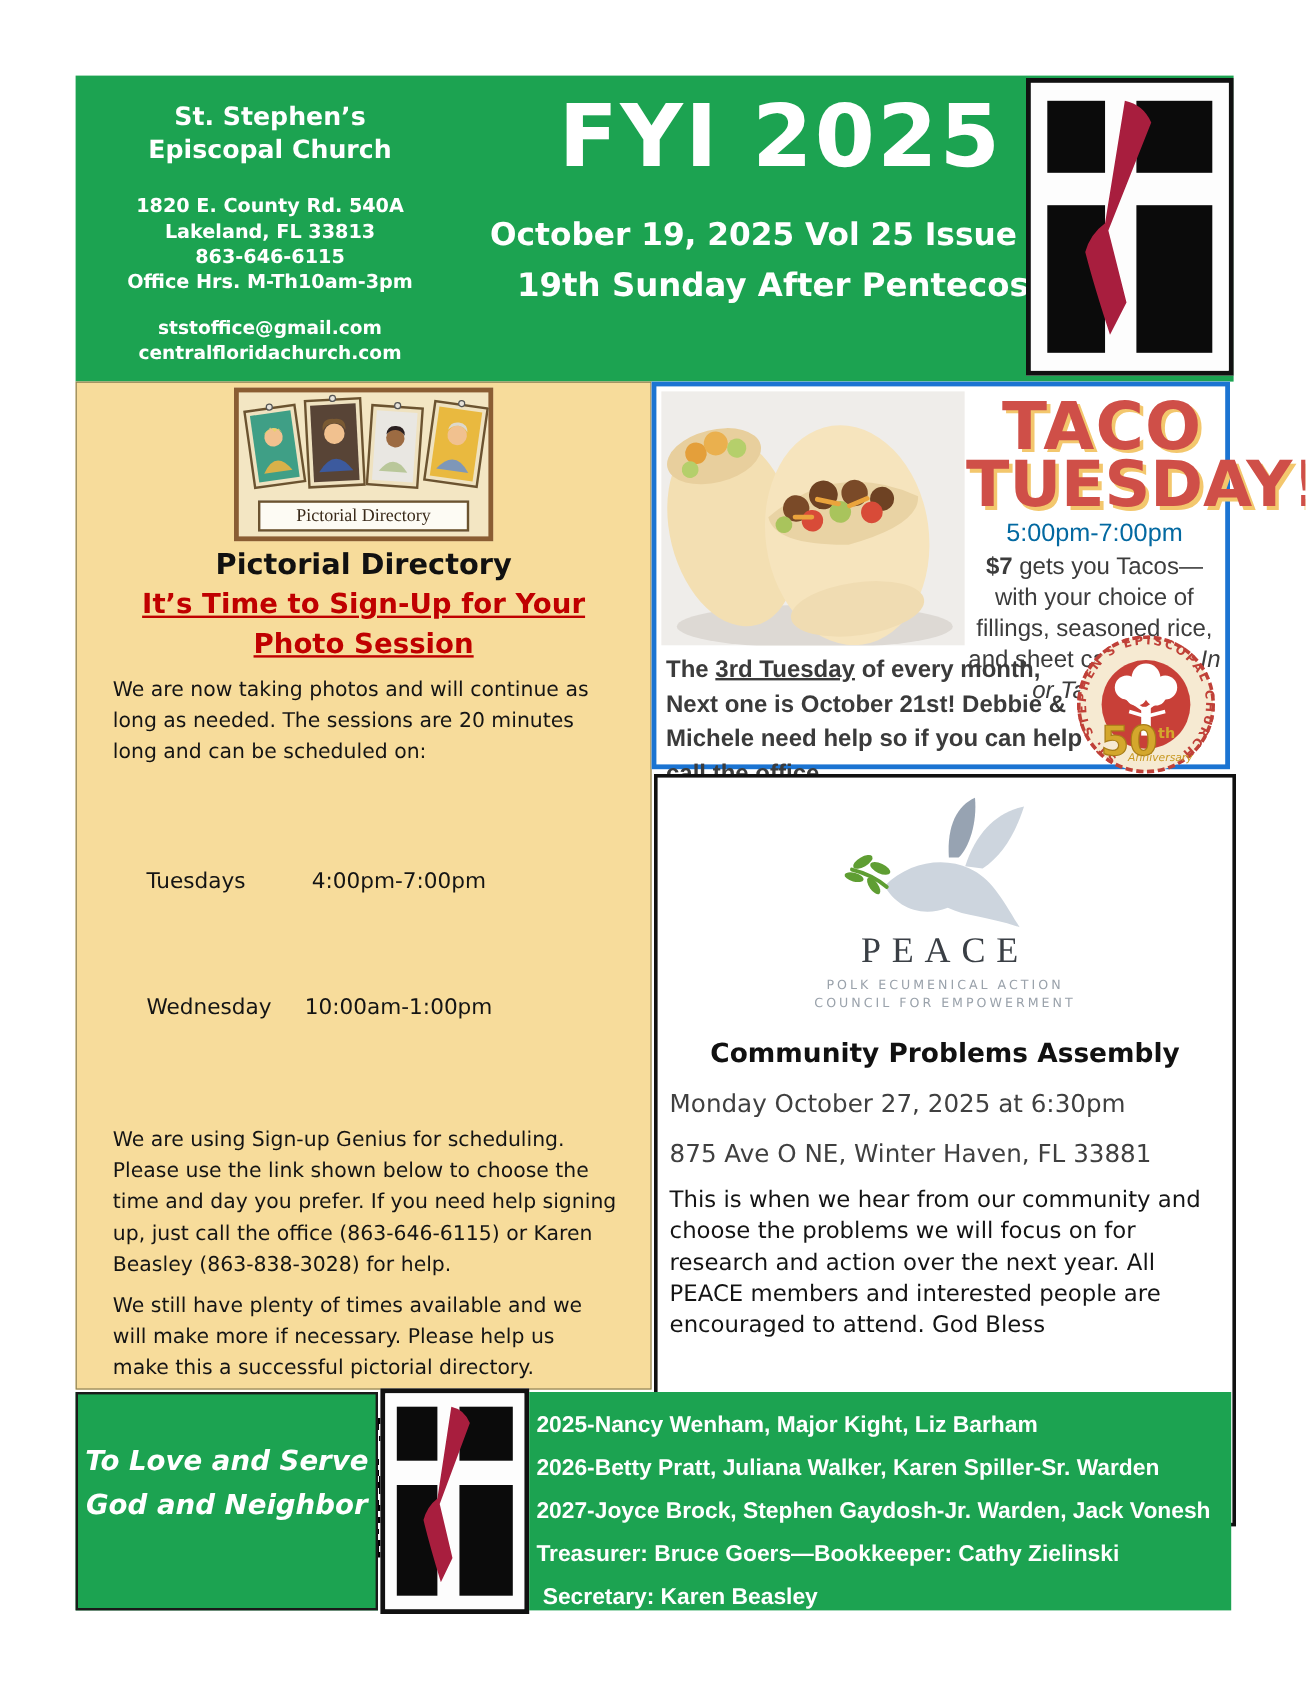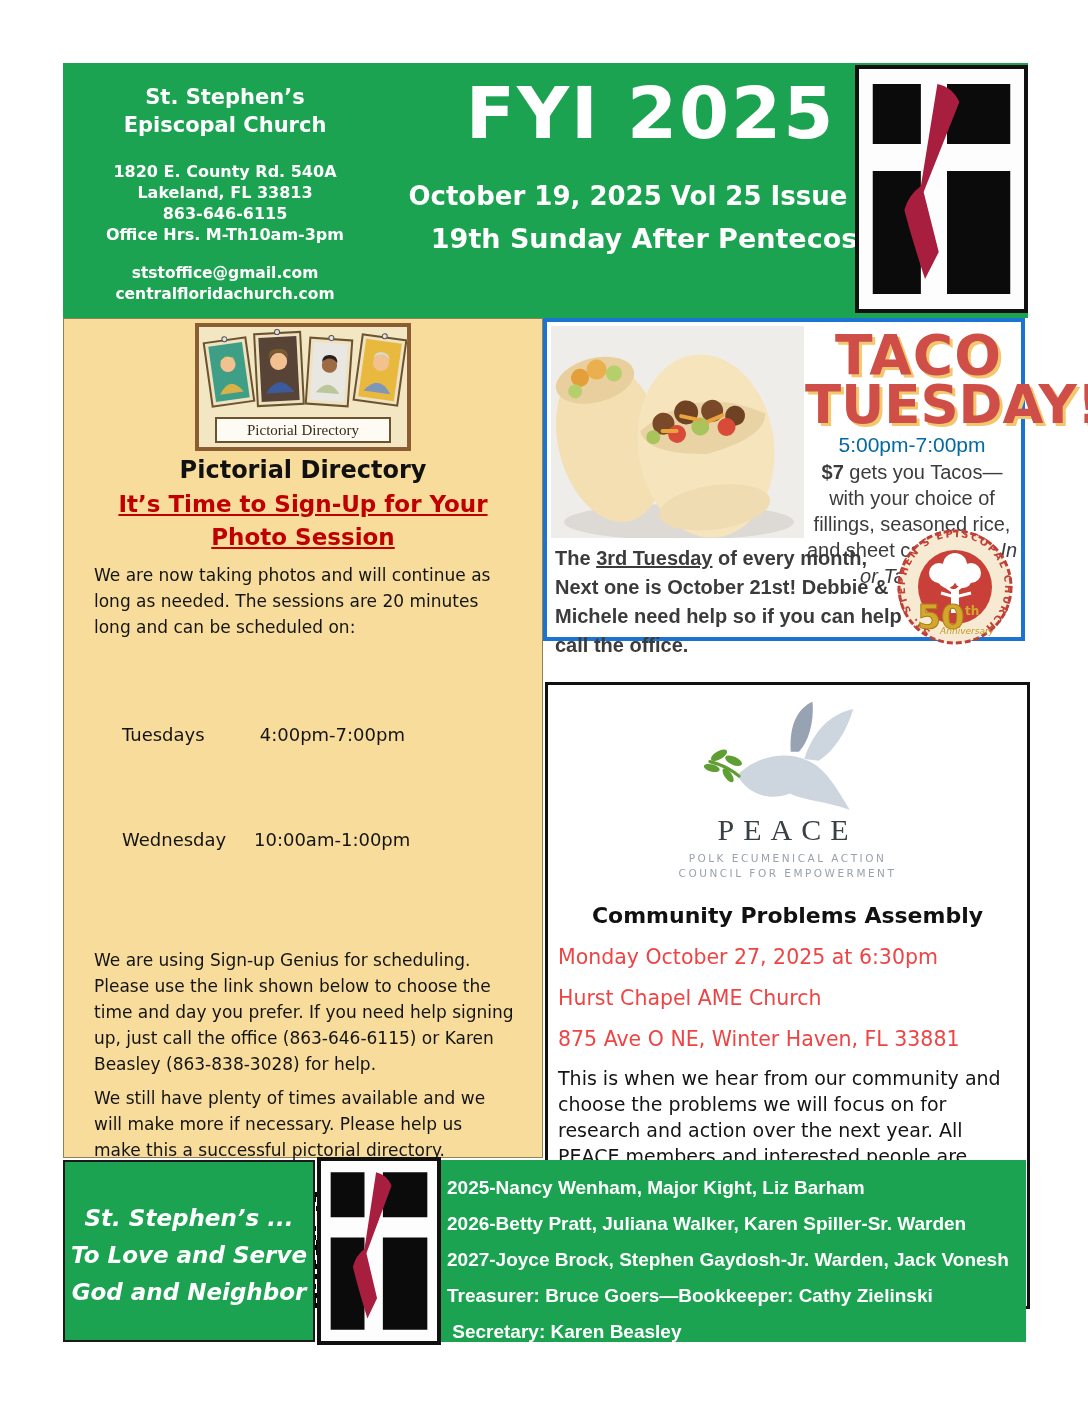--- a/index.html
+++ b/index.html
@@ -59,29 +59,29 @@
   .taco-desc { margin-top:2px; font-size:20px; line-height:26px; color:#3c3c3c;
                font-family:"Liberation Sans", sans-serif; }
   .taco-note { position:absolute; left:8px; top:222px; width:350px; font-weight:bold;
                font-size:20px; line-height:29px; color:#3b3b3b;
                font-family:"Liberation Sans", sans-serif; }
   .u { text-decoration:underline; }
   .seal { position:absolute; right:6px; bottom:-10px; width:120px; height:120px; }
   .seal svg { width:100%; height:100%; display:block; }
 
   
-  .peace-box { position:absolute; left:545px; top:682px; width:485px; height:627px;
+  .peace-box { position:absolute; left:545px; top:645px; width:485px; height:627px;
                background:#fff; border:3px solid #111; color:#141414; }
   .dove-wrap { width:230px; margin:14px auto 0; text-align:center; }
   .dove-wrap svg { width:190px; height:118px; display:block; margin:0 auto; }
   .peace-word { font-family:"Liberation Serif", serif; font-size:30px; letter-spacing:9px;
                 color:#3a3f45; margin-top:-4px; }
   .peace-sub { font-size:10.5px; letter-spacing:2.5px; color:#9aa2ab; line-height:15px; margin-top:4px; }
   .peace-heading { margin-top:22px; text-align:center; font-size:22px; font-weight:bold; color:#111; }
-  .peace-line { margin:17px 10px 0 10px; font-size:20.5px; color:#ef4444; }
+  .peace-line { margin:17px 10px 0 10px; font-size:20.5px; color:#404040; }
   .peace-para { margin:14px 10px 0 10px; font-size:19px; line-height:26px; color:#141414; }
 
   
   .motto-box { position:absolute; left:63px; top:1160px; width:252px; height:182px;
                background:#1ca351; border:2px solid #1a1a1a; color:#fff; text-align:center; }
   .motto-box div { font-size:23px; font-weight:bold; font-style:italic; line-height:37px; }
   .motto-box div:first-child { margin-top:38px; }
   .logo-bottom { position:absolute; left:317px; top:1157px; width:124px; height:188px;
                  background:#fff; border:4px solid #111; }
   .vestry { position:absolute; left:441px; top:1160px; width:585px; height:182px;
@@ -185,21 +185,21 @@
       <div>Photo Session</div>
     </div>
 
     <div class="ypara">We are now taking photos and will continue as long as needed.  The sessions are 20 minutes long and can be scheduled on:</div>
 
     <div class="sched">
       <div><span class="sched-day">Tuesdays</span><span> 4:00pm-7:00pm</span></div>
       <div><span class="sched-day">Wednesday</span><span>10:00am-1:00pm</span></div>
     </div>
 
-    <div class="ypara" style="margin-top:20px">We are using Sign-up Genius for scheduling.  Please use the link shown below to choose the time and day you prefer.  If you need help signing up, just call the office (863-646-6115) or Karen Beasley (863-838-3028) for help.</div>
+    <div class="ypara" style="margin-top:10px">We are using Sign-up Genius for scheduling.  Please use the link shown below to choose the time and day you prefer.  If you need help signing up, just call the office (863-646-6115) or Karen Beasley (863-838-3028) for help.</div>
     <div class="ypara">We still have plenty of times available and we will make more if necessary.  Please help us make this a successful pictorial directory.</div>
 
     <div class="qr-wrap"><svg viewBox="0 0 25 25" shape-rendering="crispEdges" fill="#000" style="width:100%;height:100%">
           <rect x="9" y="0" width="1" height="1"></rect>
           <rect x="16" y="0" width="1" height="1"></rect>
           <rect x="9" y="1" width="1" height="1"></rect>
           <rect x="10" y="1" width="1" height="1"></rect>
           <rect x="12" y="1" width="1" height="1"></rect>
           <rect x="13" y="1" width="1" height="1"></rect>
           <rect x="14" y="1" width="1" height="1"></rect>
@@ -483,27 +483,25 @@
         <ellipse cx="34" cy="84" rx="9" ry="4" fill="#5f9e33" transform="rotate(55 34 84)"></ellipse>
       </svg>
       <div class="peace-word">PEACE</div>
       <div class="peace-sub">
         <div>POLK ECUMENICAL ACTION</div>
         <div>COUNCIL FOR EMPOWERMENT</div>
       </div>
     </div>
     <div class="peace-heading">Community Problems Assembly</div>
     <div class="peace-line">Monday October 27, 2025 at 6:30pm</div>
-    <div class="peace-line">Hurst Chapel AME Church</div>
     <div class="peace-line">875 Ave O NE, Winter Haven, FL  33881</div>
     <div class="peace-para">This is when we hear from our community and choose the problems we will focus on for research and action over the next year.  All PEACE members and interested people are encouraged to attend.  God Bless</div>
   </div>
 
   <div class="motto-box">
-    <div>St. Stephen’s ...</div>
     <div>To Love and Serve</div>
     <div>God and Neighbor</div>
   </div>
   <div class="logo-bottom">
     <svg>
         <use href="#cross-logo"></use>
       </svg>
   </div>
   <div class="vestry">
     <div>2025-Nancy Wenham, Major Kight, Liz Barham</div>

